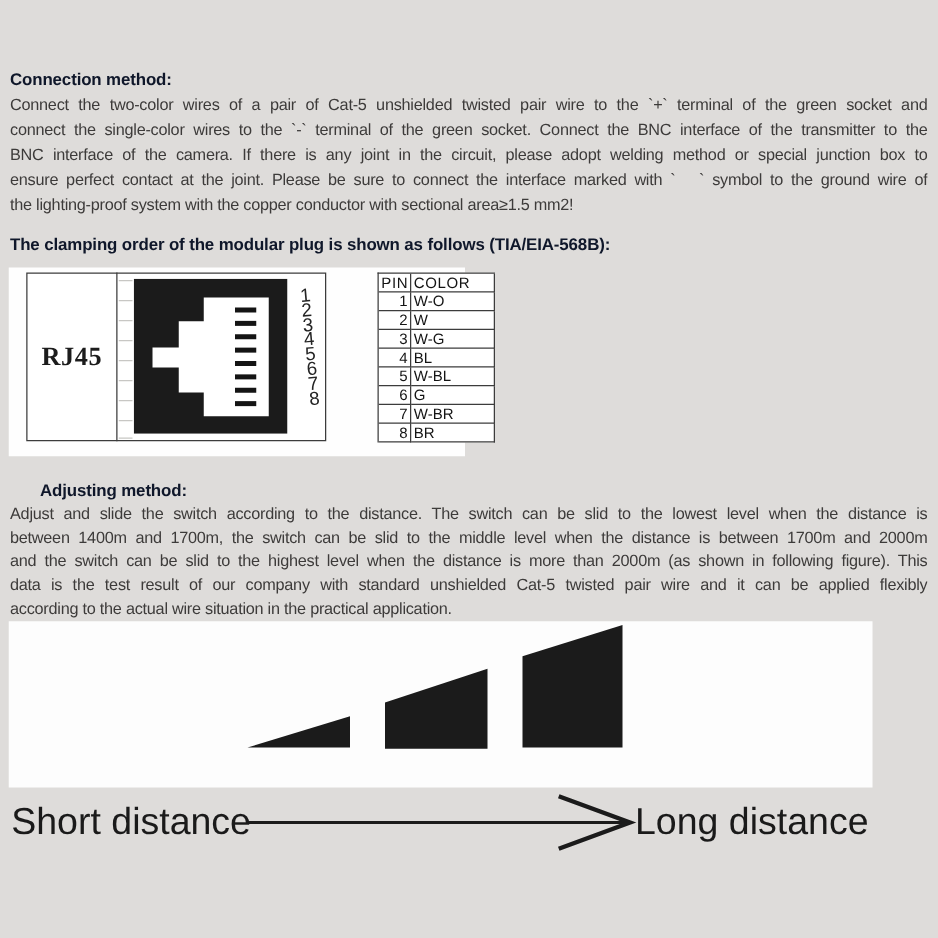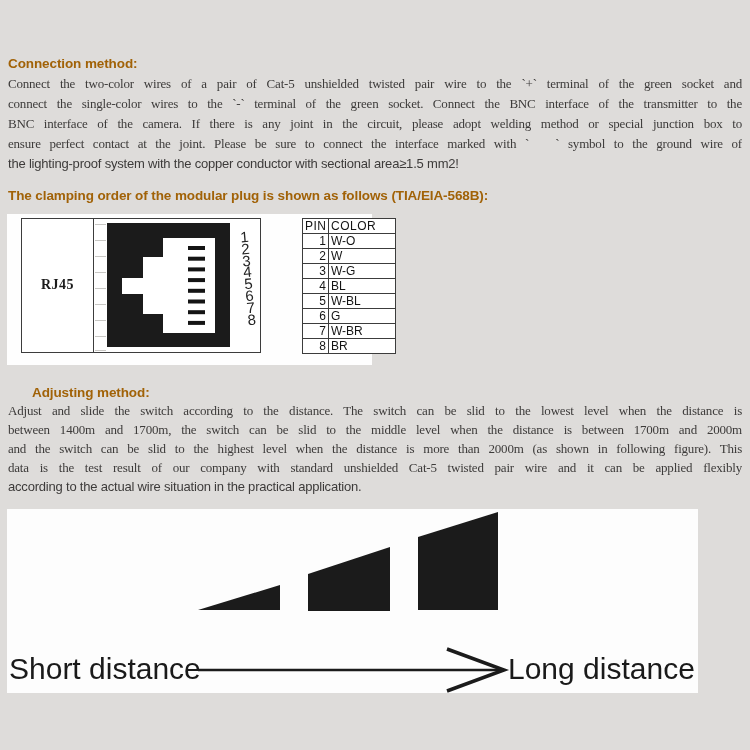--- a/index.html
+++ b/index.html
@@ -8,42 +8,42 @@
     background:#dedcda;
     font-family:"Liberation Sans", sans-serif;
     color:#3b3b3b;
     position:relative;
     overflow:hidden;
   }
   .abs { position:absolute; }
   .heading {
     font-size:13.5px;
     font-weight:bold;
-    color:#a16207;
+    color:#0f172a;
     letter-spacing:-0.1px;
   }
   .para { width:734px; font-size:13px; letter-spacing:-0.2px; color:#3d3b3a; }
   .para .jline {
     height:20px; line-height:20px;
     text-align:justify; text-align-last:justify;
-    overflow:hidden; white-space:normal;font-family:Liberation Serif, serif;
+    overflow:hidden; white-space:normal;
   }
   .para .lastline { height:20px; line-height:20px; text-align:left; }
   .para2 .jline, .para2 .lastline { height:19px; line-height:19px; }
 
   
   .fig1 { left:7px; top:214px; width:365px; height:151px; background:#fefefe; }
   .fig1-cell {
     position:absolute; left:14px; top:4px; width:240px; height:135px;
     border:1px solid #3c3c3c; background:#fff;
   }
   .fig1-divider { position:absolute; left:86px; top:4px; width:1px; height:135px; background:#3c3c3c; }
   .rj45-label {
     position:absolute; left:15px; top:58px; width:71px; height:26px;
-    font-family:"Liberation Serif", serif; font-weight:bold; font-size:14px;
+    font-family:"Liberation Serif", serif; font-weight:bold; font-size:21px;
     color:#1c1c1c; text-align:center; line-height:26px; letter-spacing:0.5px;
   }
   .ticks { position:absolute; left:88px; top:8px; width:12px; height:130px; }
   .ticks div { position:absolute; left:0; width:11px; height:1px; background:#c8c7c4; }
   .jack-svg { position:absolute; left:100px; top:9px; }
   .pin-numbers {
     position:absolute; left:233px; top:17px; width:16px;
     font-size:15px; color:#242424; text-align:center;
     transform:rotate(-5deg);
   }
@@ -56,21 +56,21 @@
   }
   .pin-table .cell {
     height:15px; line-height:14px;
     border-right:1px solid #3c3c3c; border-bottom:1px solid #3c3c3c;
     padding:0 2px; overflow:hidden;
   }
   .pin-table .num { text-align:right; }
   .pin-table .hdr { letter-spacing:0.5px; }
 
   
-  .fig2 { left:7px; top:497px; width:691px; height:184px; background:#fdfdfd;margin-top:12px; }
+  .fig2 { left:7px; top:497px; width:691px; height:133px; background:#fdfdfd; }
   .fig2 svg { display:block; }
 </style>
 </head>
 <body>
 
 <div class="abs heading" style="left:8px; top:56px;">Connection method:</div>
 
 <div class="abs para" style="left:8px; top:74px;">
   <div class="jline">Connect the two-color wires of a pair of Cat-5 unshielded twisted pair wire to the `+` terminal of the green socket and</div>
   <div class="jline">connect the single-color wires to the `-` terminal of the green socket. Connect the BNC interface of the transmitter to the</div>

